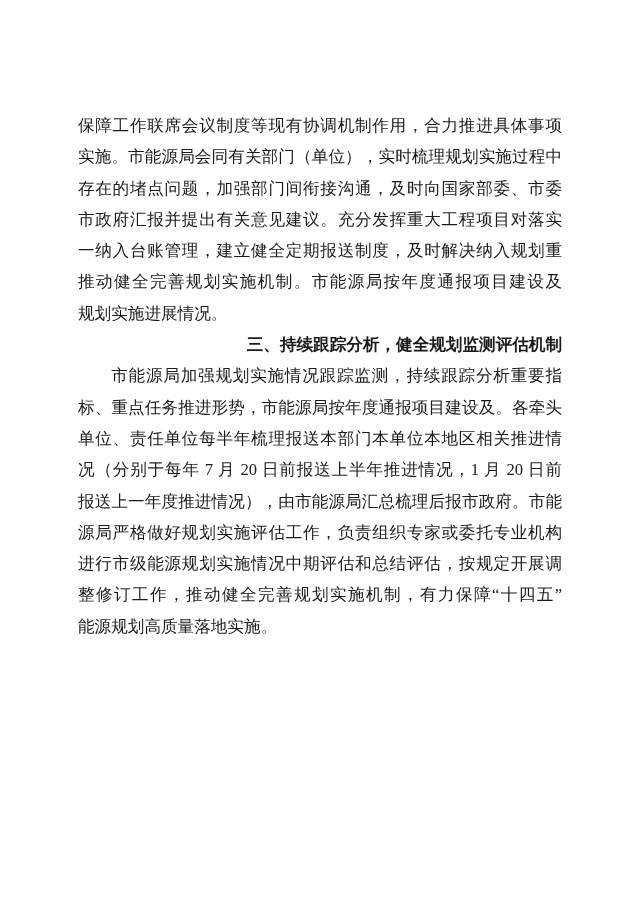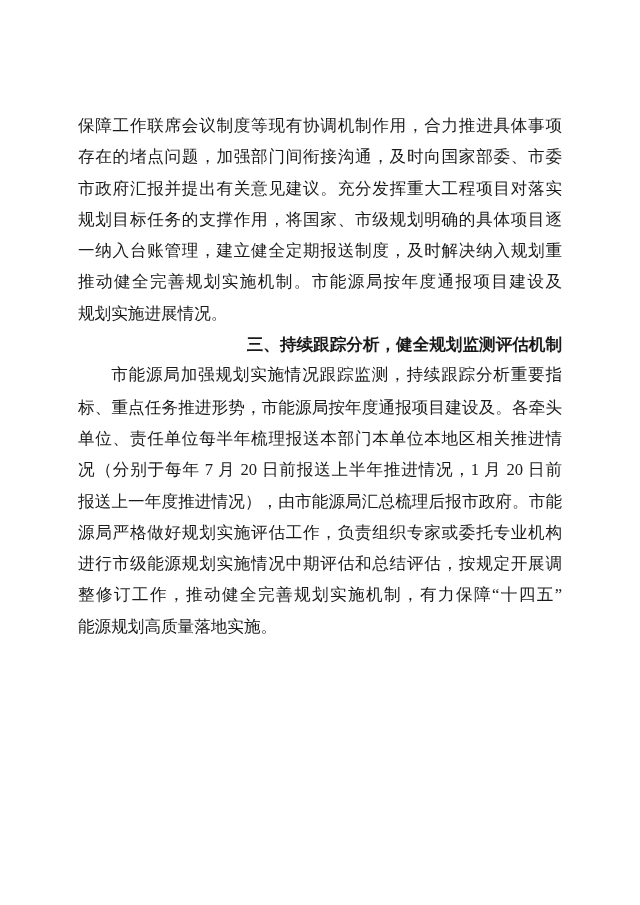--- a/index.html
+++ b/index.html
@@ -28,21 +28,20 @@
     text-align: justify;
     text-align-last: justify;
     overflow: hidden;
     white-space: nowrap;
   }
   .para .line.line-last {
     text-align-last: left;
   }
   .para[data-first-indent="true"] .line:first-child {
     text-indent: 2em;
-    font-family: Liberation Mono, monospace;
   }
   .heading {
     font-weight: bold;
     text-indent: 2em;
     text-align: right;
     white-space: nowrap;
   }
   .footer {
     position: absolute;
     top: 819px;
@@ -55,23 +54,23 @@
     color: #1a1a1a;
   }
 </style>
 </head>
 <body>
 
 <div class="page">
   <div class="text-block">
     <div class="para">
         <div class="line">保障工作联席会议制度等现有协调机制作用，合力推进具体事项</div>
+        <div class="line">实施。市能源局会同有关部门（单位），实时梳理规划实施过程中</div>
         <div class="line">存在的堵点问题，加强部门间衔接沟通，及时向国家部委、市委</div>
         <div class="line">市政府汇报并提出有关意见建议。充分发挥重大工程项目对落实</div>
-        <div class="line">规划目标任务的支撑作用，将国家、市级规划明确的具体项目逐</div>
         <div class="line">一纳入台账管理，建立健全定期报送制度，及时解决纳入规划重</div>
         <div class="line">推动健全完善规划实施机制。市能源局按年度通报项目建设及</div>
         <div class="line line-last">规划实施进展情况。</div>
       </div>
     <div class="heading">三、持续跟踪分析，健全规划监测评估机制</div>
     <div class="para" data-first-indent="true">
         <div class="line">市能源局加强规划实施情况跟踪监测，持续跟踪分析重要指</div>
         <div class="line">标、重点任务推进形势，市能源局按年度通报项目建设及。各牵头</div>
         <div class="line">单位、责任单位每半年梳理报送本部门本单位本地区相关推进情</div>
         <div class="line">况（分别于每年 7 月 20 日前报送上半年推进情况，1 月 20 日前</div>

